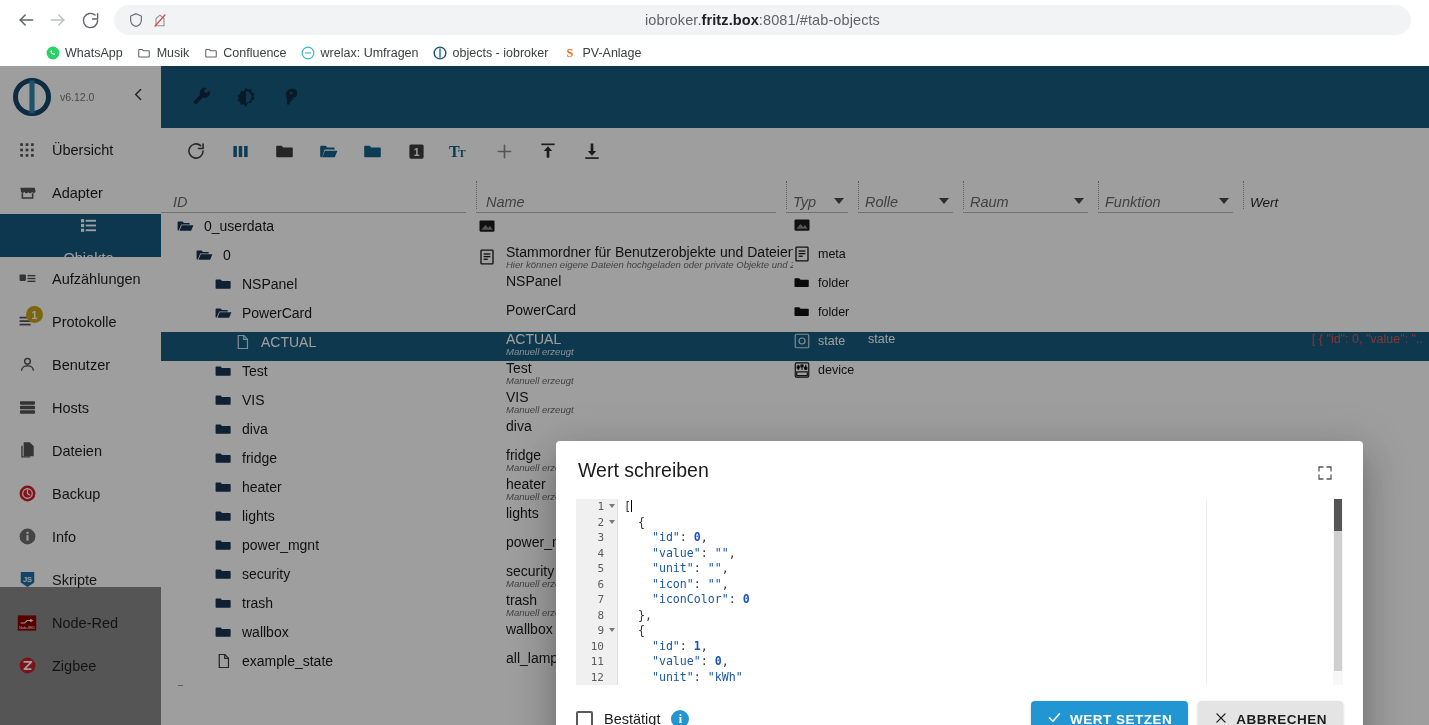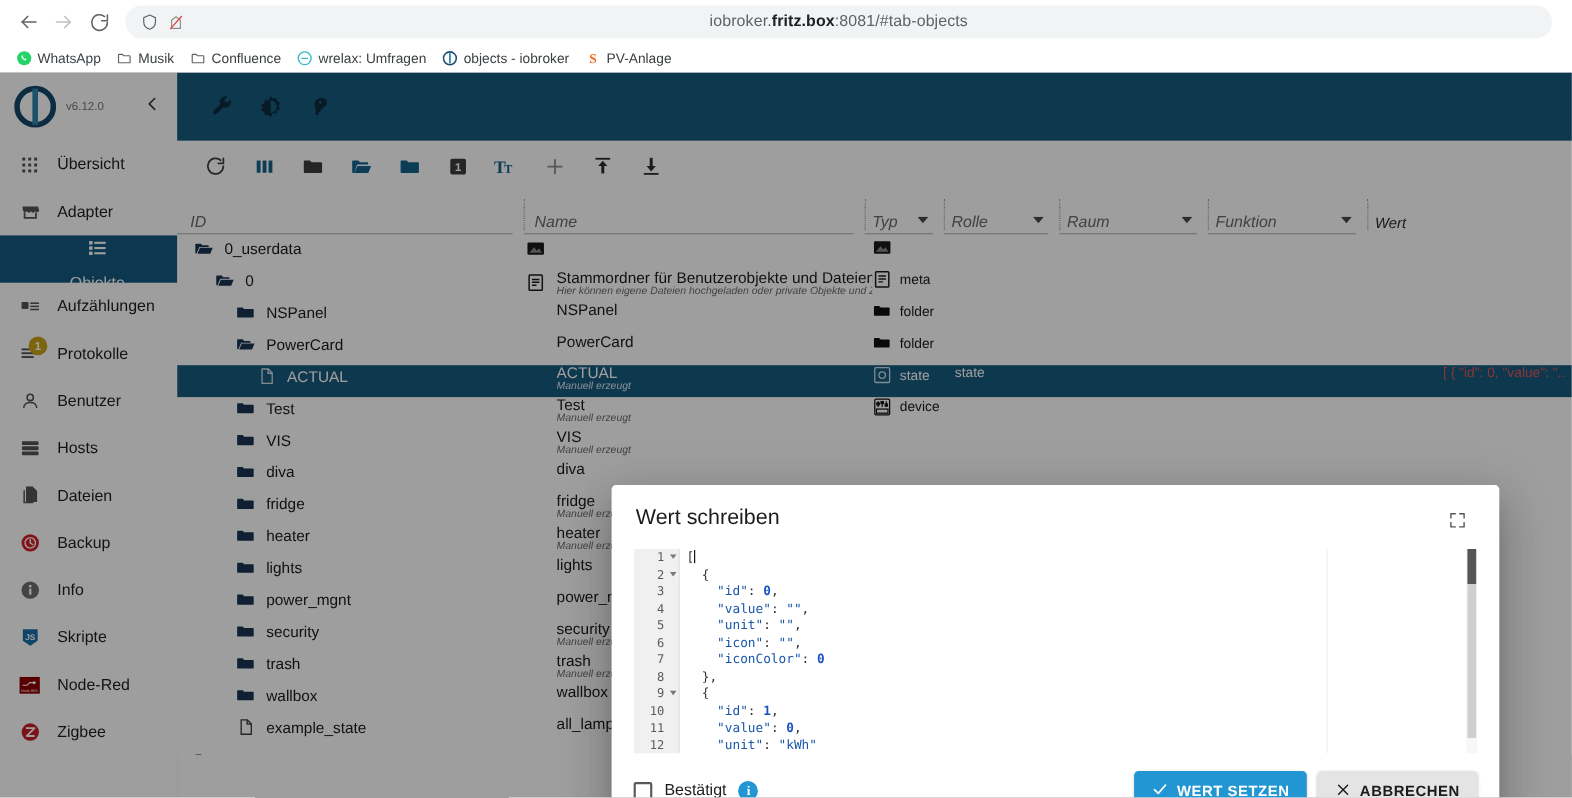--- a/index.html
+++ b/index.html
@@ -29,34 +29,35 @@
   .url-text {
     font-size: 14.5px; color: #5f6368; letter-spacing: 0.1px;
     position: absolute; left: 50%; transform: translateX(-50%);
     white-space: nowrap;
   }
   .url-text b { color: #202124; font-weight: 700; }
 
   .bookmarks-row {
     height: 26px; display: flex; align-items: center; padding: 0 8px; gap: 2px;
     border-bottom: none;
+    margin-left: 31px;
   }
   .bookmark { display: flex; align-items: center; gap: 5px; padding: 2px 6px; border-radius: 4px; }
   .bookmark-label { font-size: 12.5px; color: #3c4043; white-space: nowrap; }
   .bm-ico { width: 15px; height: 15px; display:flex; align-items:center; justify-content:center; flex:0 0 15px; }
 
   
   .app { position: relative; width: 1429px; height: 659px; background: #8a8a8a; overflow: hidden; }
 
   
   .scrim { position: absolute; inset: 0; background: rgba(0,0,0,0.38); z-index: 40; }
 
   
   .sidebar {
-    position: absolute; left: 0; top: 0; width: 161px; height: 659px;
+    position: absolute; left: 0; top: 0; width: 161px; height: 521px;
     background: #ffffff; z-index: 10;
   }
   .sb-head { height: 62px; display: flex; align-items: center; padding: 0 10px; position: relative; }
   .sb-logo { width: 44px; height: 44px; flex: 0 0 44px; }
   .sb-ver { font-size: 10.5px; color: #777; margin-left: 6px; }
   .sb-collapse { position: absolute; right: 14px; top: 20px; color: #444; }
   .sb-items { }
   .sb-item {
     height: 43px; display: flex; align-items: center; gap: 14px; padding-left: 16px;
     position: relative;

